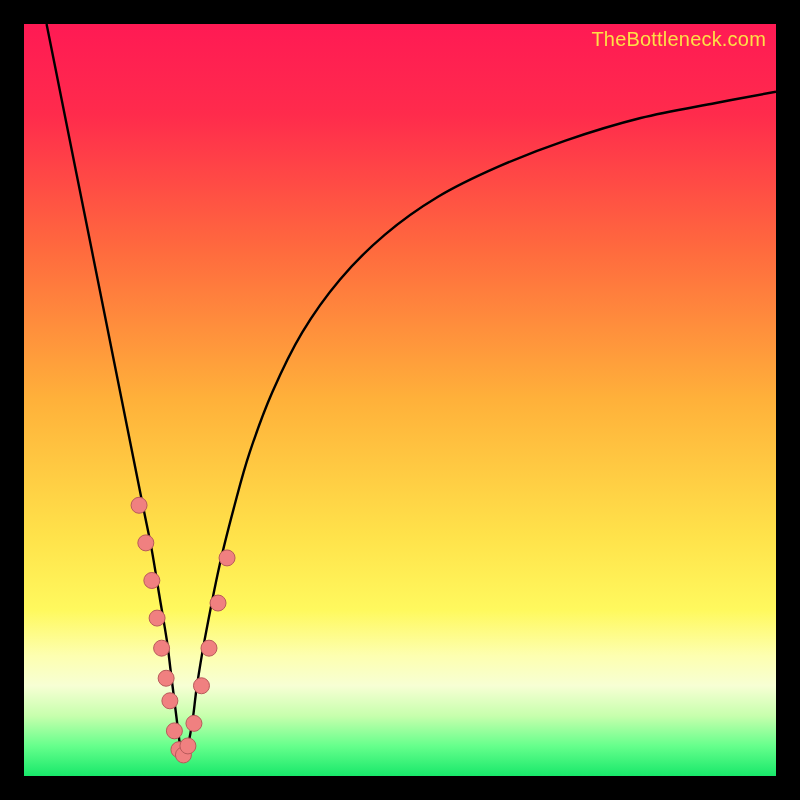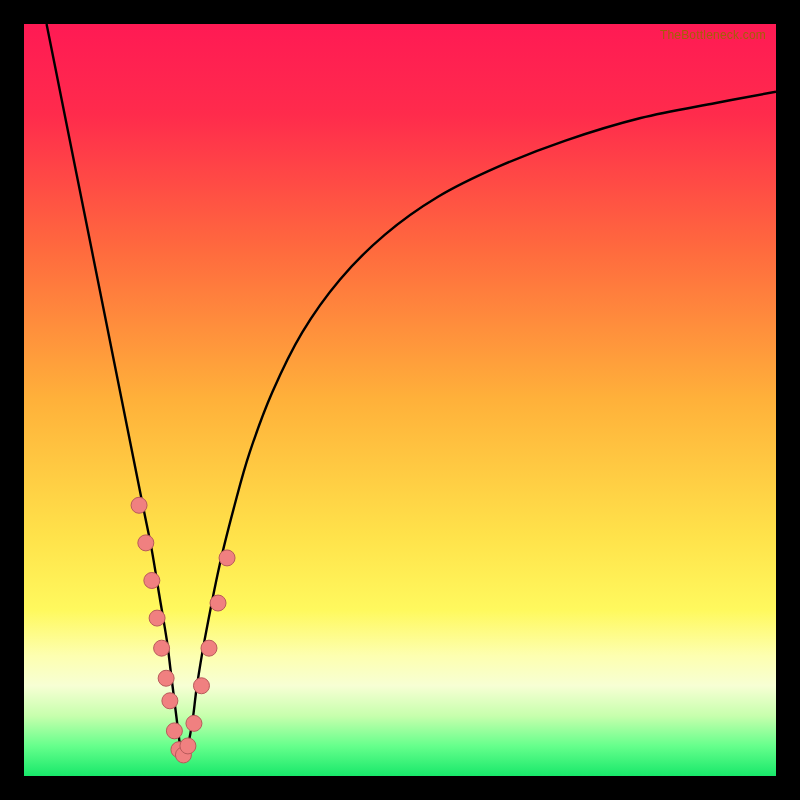--- a/index.html
+++ b/index.html
@@ -26,22 +26,22 @@
     overflow: hidden;
   }
   .gradient {
     position: absolute;
     inset: 0;
   }
   .watermark {
     position: absolute;
     top: 4px;
     right: 10px;
-    color: #a16207;
-    font-size: 12px;
+    color: #fde047;
+    font-size: 20px;
     font-weight: 400;
     letter-spacing: 0.2px;
     font-family: Arial, Helvetica, sans-serif;
   }
   svg {
     position: absolute;
     inset: 0;
   }
 </style>
 </head>

